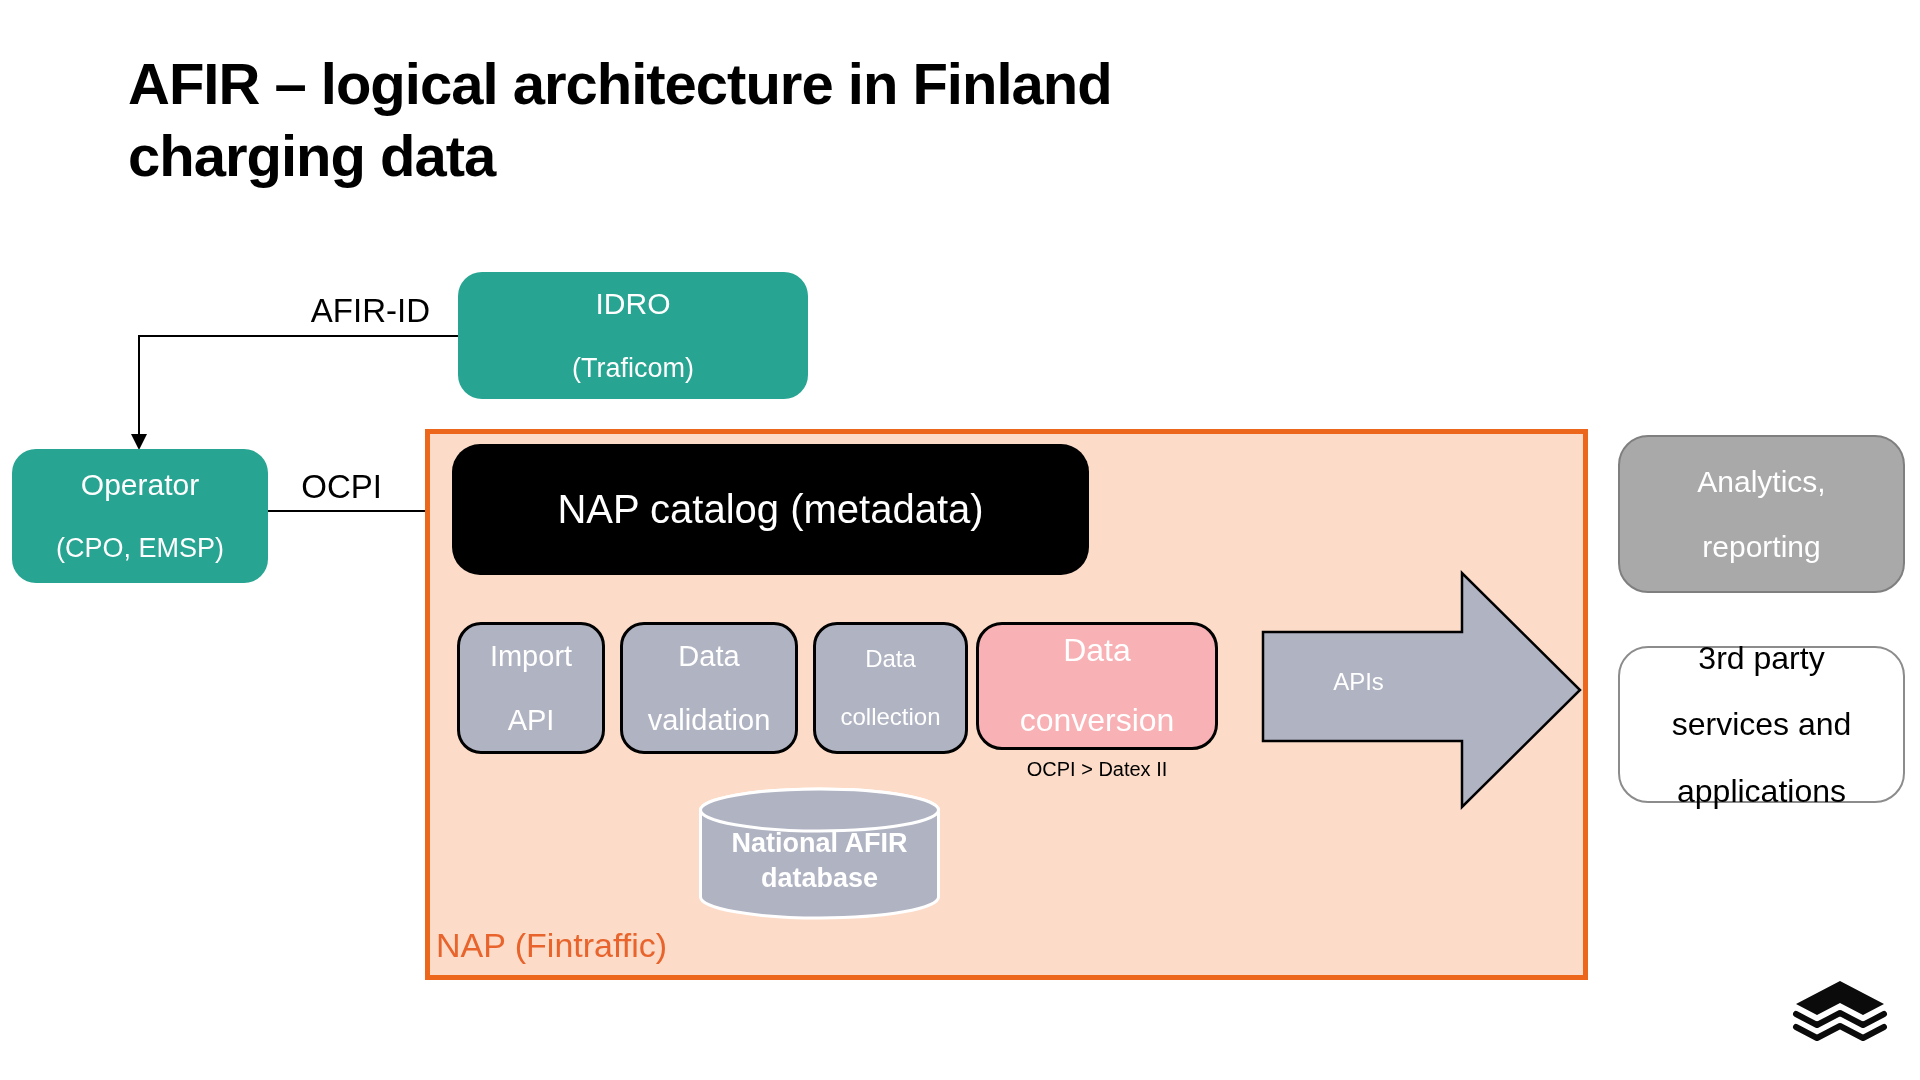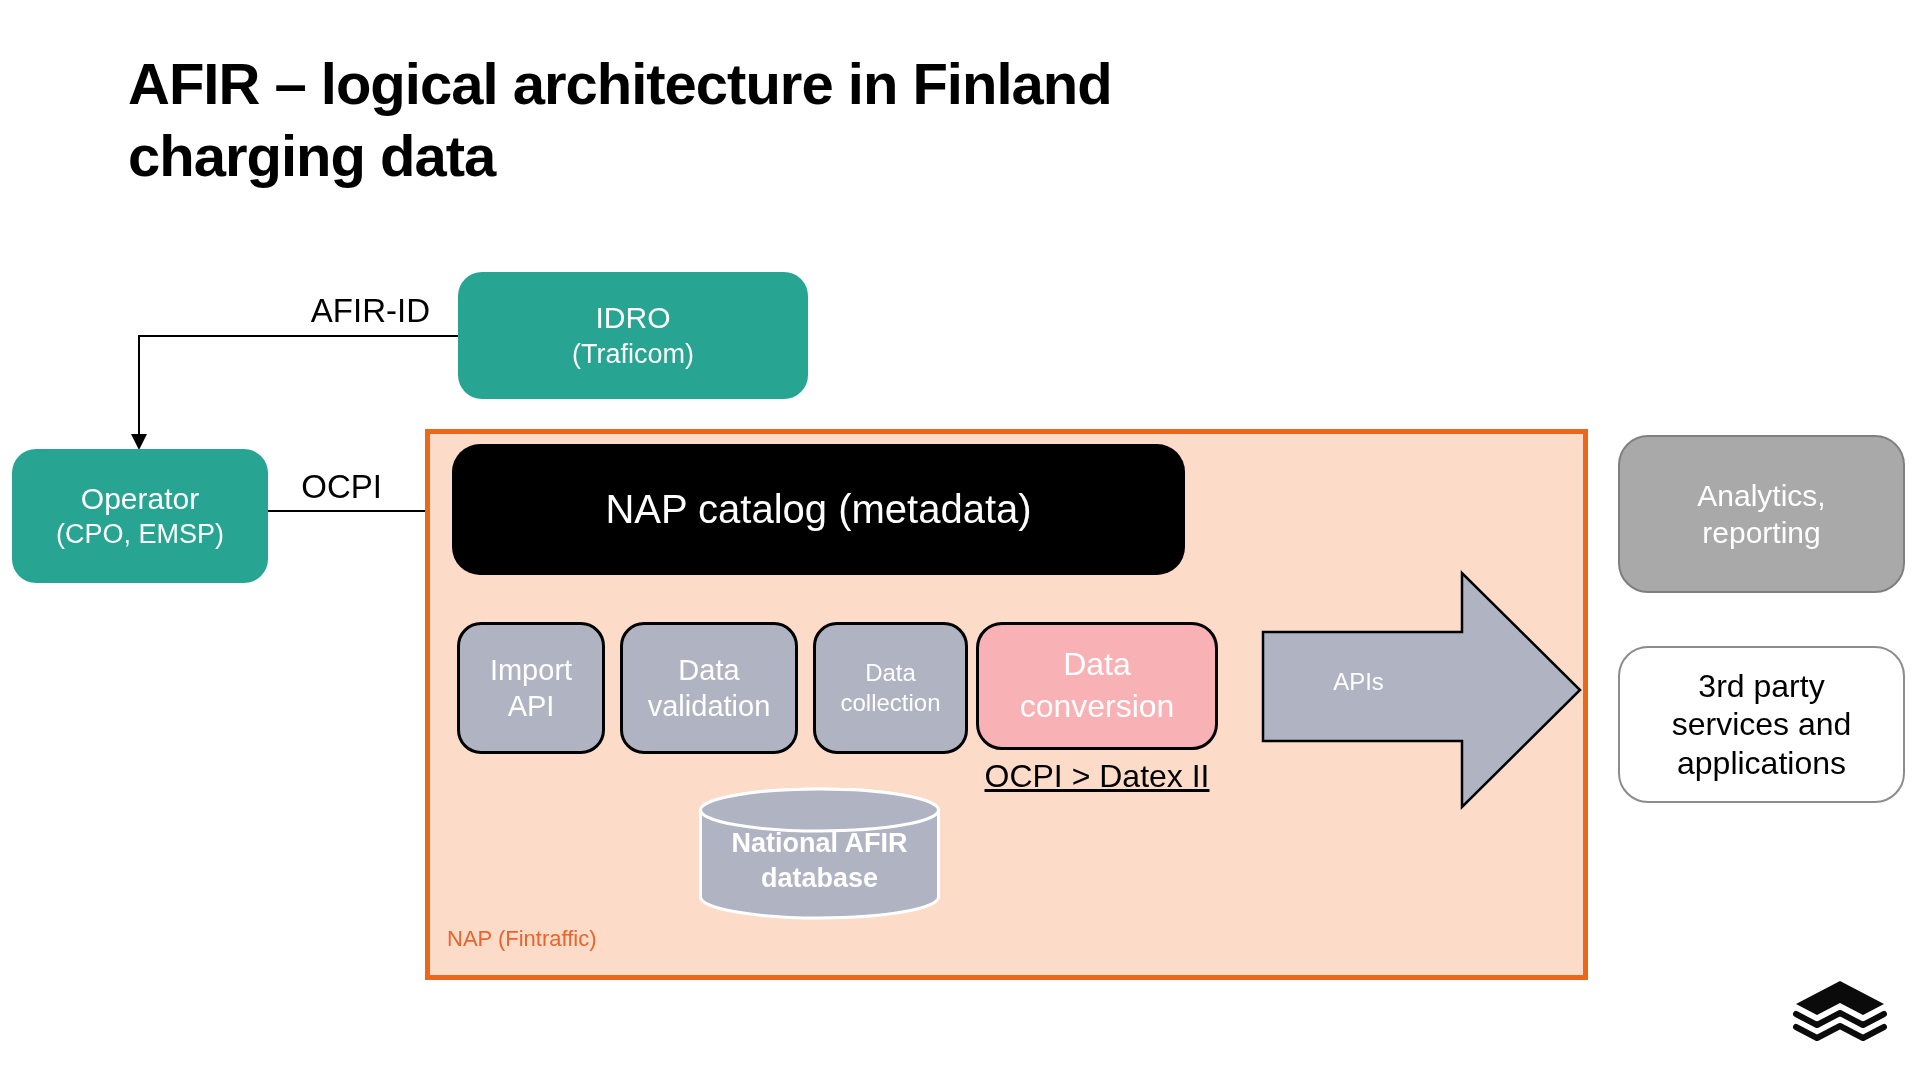--- a/index.html
+++ b/index.html
@@ -18,47 +18,48 @@
     font-family:"Liberation Sans","DejaVu Sans",sans-serif;
   }
   .abs{position:absolute;box-sizing:border-box;}
   #title{
     left:128px;top:48px;width:1300px;
     font-size:58px;font-weight:bold;color:#000;line-height:1.24;letter-spacing:-1px;
   }
   .box{
     display:flex;flex-direction:column;align-items:center;justify-content:center;
     text-align:center;
+    gap:28px;
   }
   .teal{background:var(--teal);color:#fff;border-radius:24px;}
   #idro{left:458px;top:272px;width:350px;height:127px;font-size:30px;line-height:1.3;}
   #operator{left:12px;top:449px;width:256px;height:134px;font-size:30px;line-height:1.25;}
   #operator .sub,#idro .sub{font-size:27px;}
   #nap-container{
     left:425px;top:429px;width:1163px;height:551px;
     background:var(--peach-fill);border:5px solid var(--orange-border);
   }
-  #nap-label{left:447px;top:926px;font-size:22px;color:var(--orange-text);}
+  #nap-label{left:436px;top:926px;font-size:34px;color:var(--orange-text);}
   #nap-catalog{
-    left:452px;top:444px;width:733px;height:131px;
+    left:452px;top:444px;width:637px;height:131px;
     background:var(--black-fill);color:#fff;border-radius:28px;font-size:40px;
   }
   .proc{
     top:622px;height:132px;background:var(--gray-fill);color:#fff;
     border:3px solid #000;border-radius:24px;line-height:1.25;
   }
   #import-api{left:457px;width:148px;font-size:29px;}
   #data-validation{left:620px;width:178px;font-size:29px;}
   #data-collection{left:813px;width:155px;font-size:24px;}
   #data-conversion{
     left:976px;top:622px;width:242px;height:128px;
     background:var(--pink-fill);color:#fff;border:3px solid #000;border-radius:26px;
     font-size:32px;line-height:1.3;
   }
-  #conversion-note{left:956px;top:758px;width:282px;text-align:center;font-size:32px;color:#000;text-decoration:underline;}
+  #conversion-note{left:956px;top:758px;width:282px;text-align:center;font-size:20px;color:#000;}
   #apis-arrow{left:1255px;top:565px;width:335px;height:250px;}
   #apis-label{
     left:1255px;top:668px;width:207px;text-align:center;
     font-size:24px;color:#fff;
   }
   #database{left:697px;top:784px;width:245px;height:140px;}
   #database-label{
     left:697px;top:826px;width:245px;text-align:center;
     font-size:27px;font-weight:bold;color:#fff;line-height:1.3;
   }

